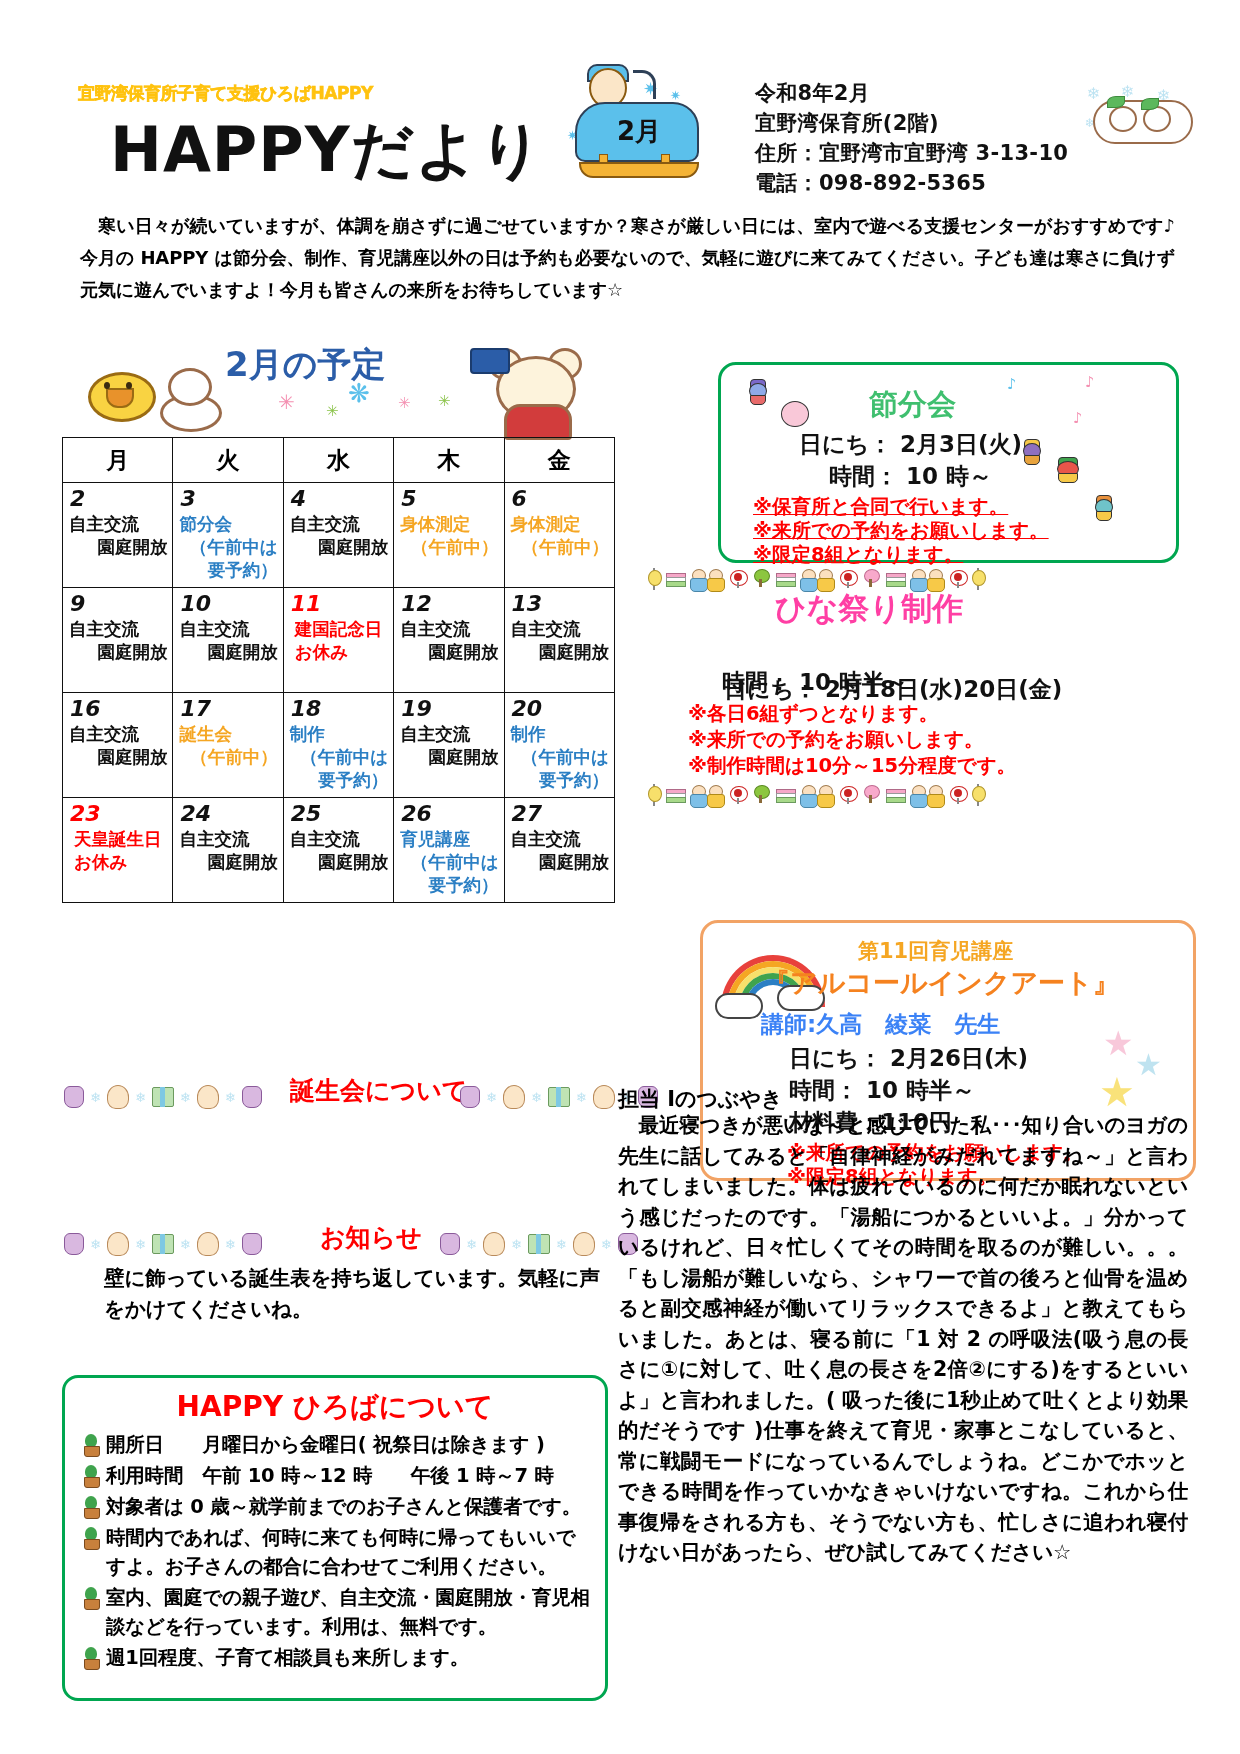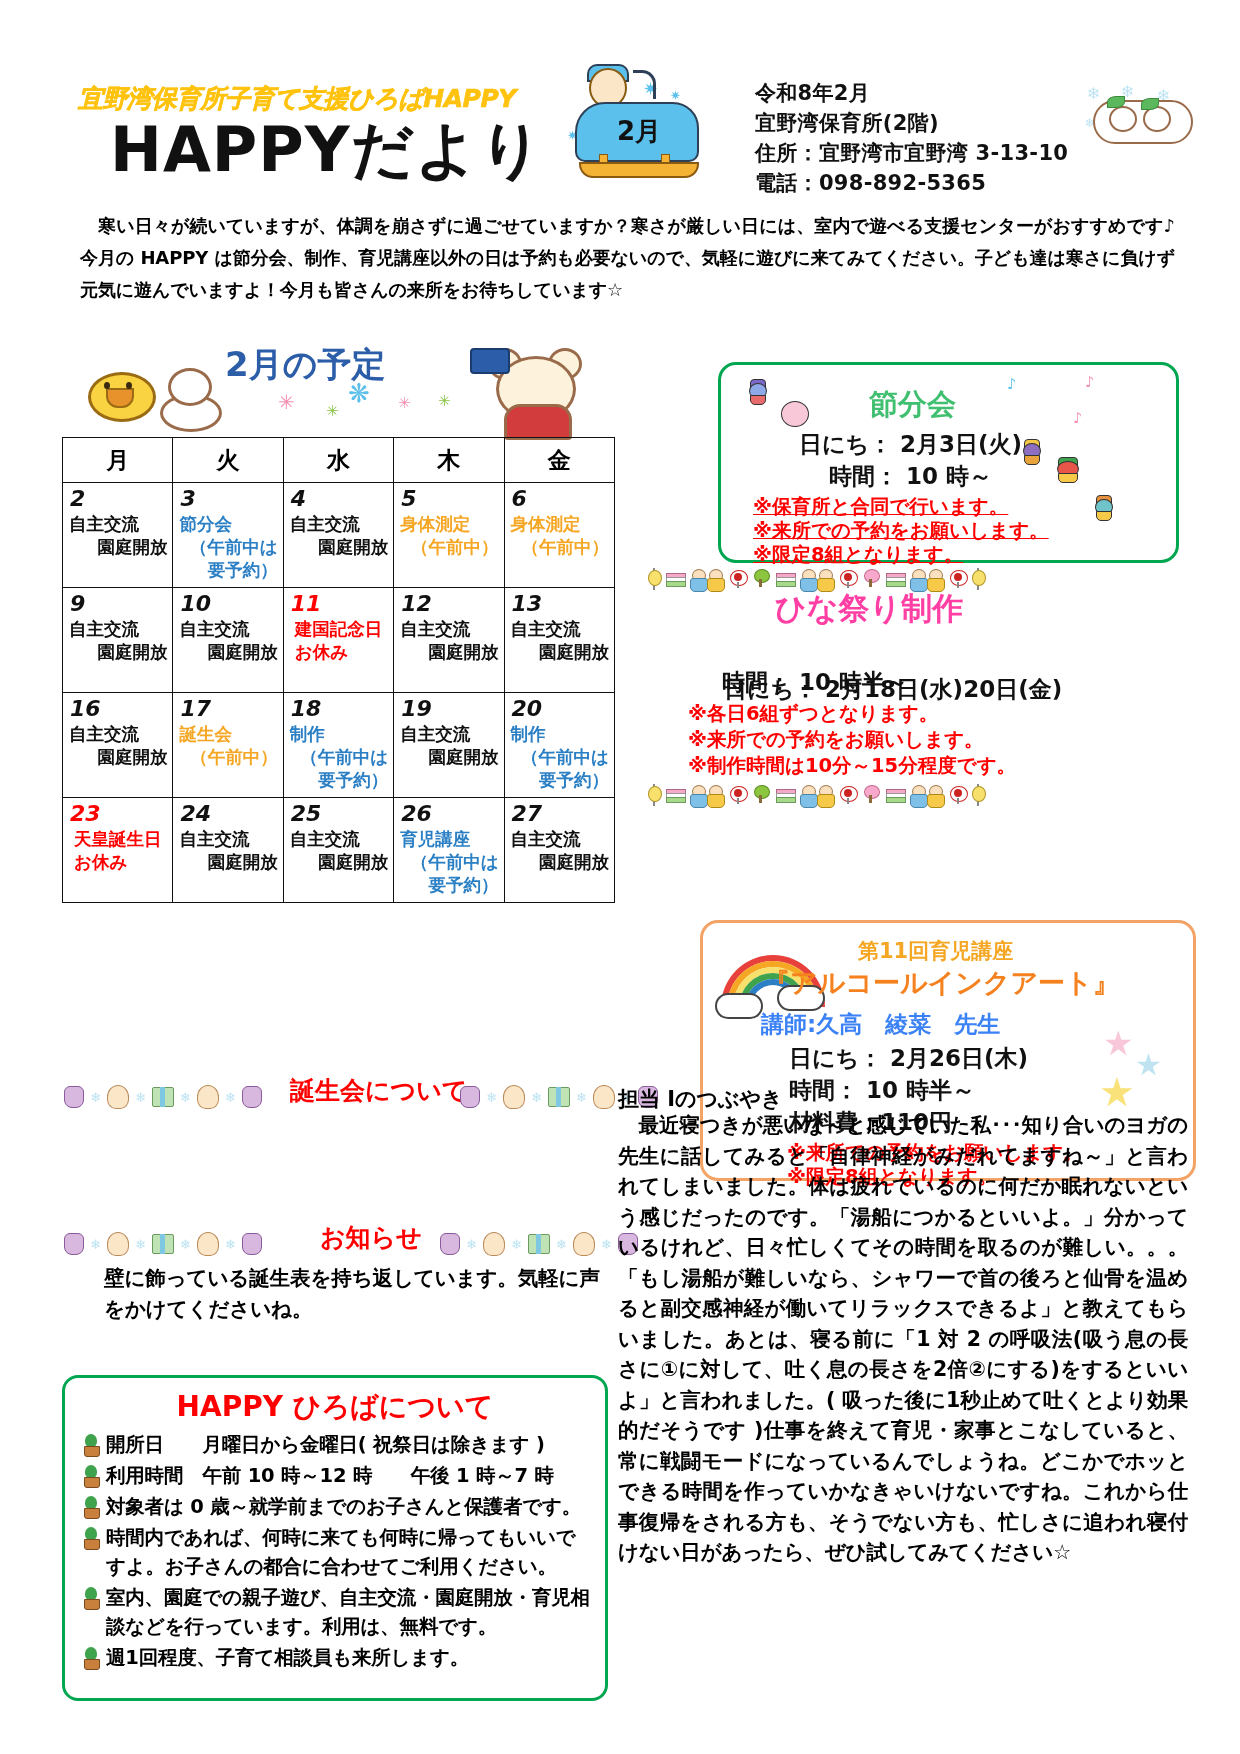--- a/index.html
+++ b/index.html
@@ -10,23 +10,22 @@
     color:#000;
     position:relative;
     overflow:hidden;
   }
   .page{position:relative;width:1240px;height:1754px;}
 
   
   .header{position:absolute;left:0;top:60px;width:1240px;height:140px;}
   .brand-line{
     position:absolute;left:78px;top:22px;
-    font-size:25px;font-weight:bold;color:#FFC20E;
+    font-size:17px;font-weight:bold;color:#FFC20E;
     letter-spacing:-0.5px;
-    font-style:italic;
     -webkit-text-stroke:0.6px #FFC20E;
   }
   .happy-title{
     position:absolute;left:110px;top:48px;
     font-size:62px;font-weight:bold;color:#111;
     letter-spacing:1px;
   }
   .skate{
     position:absolute;left:565px;top:6px;width:145px;height:120px;
   }

